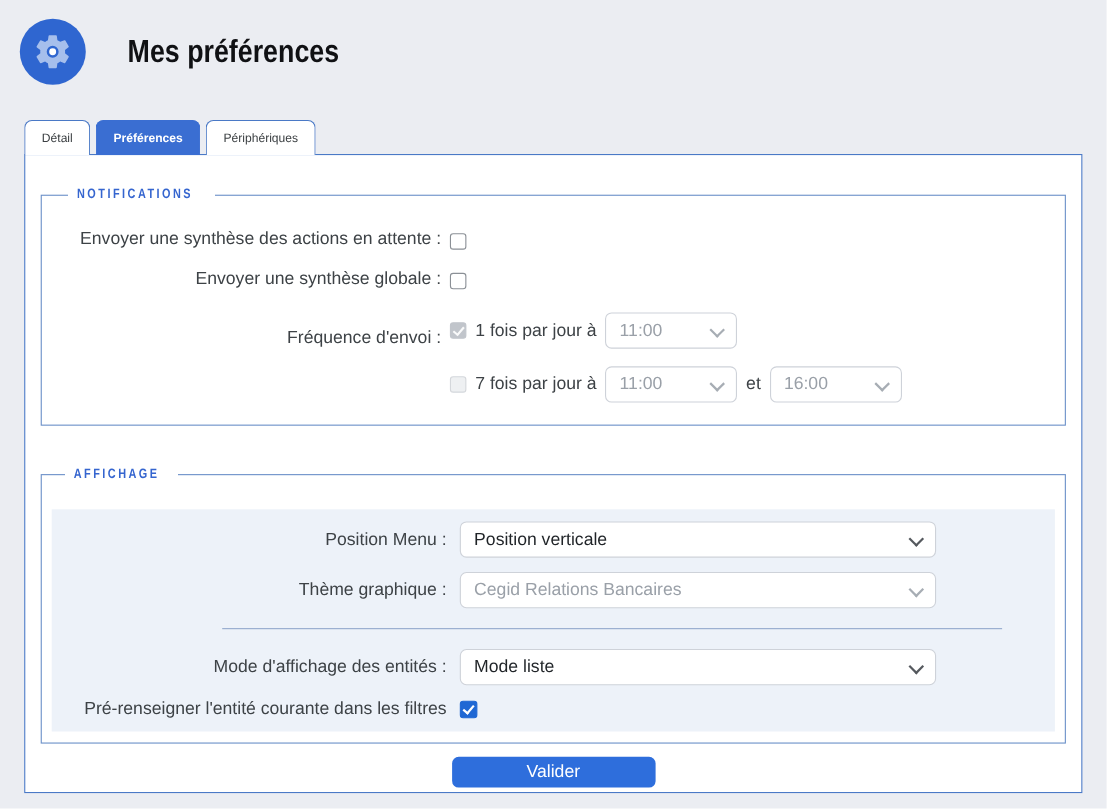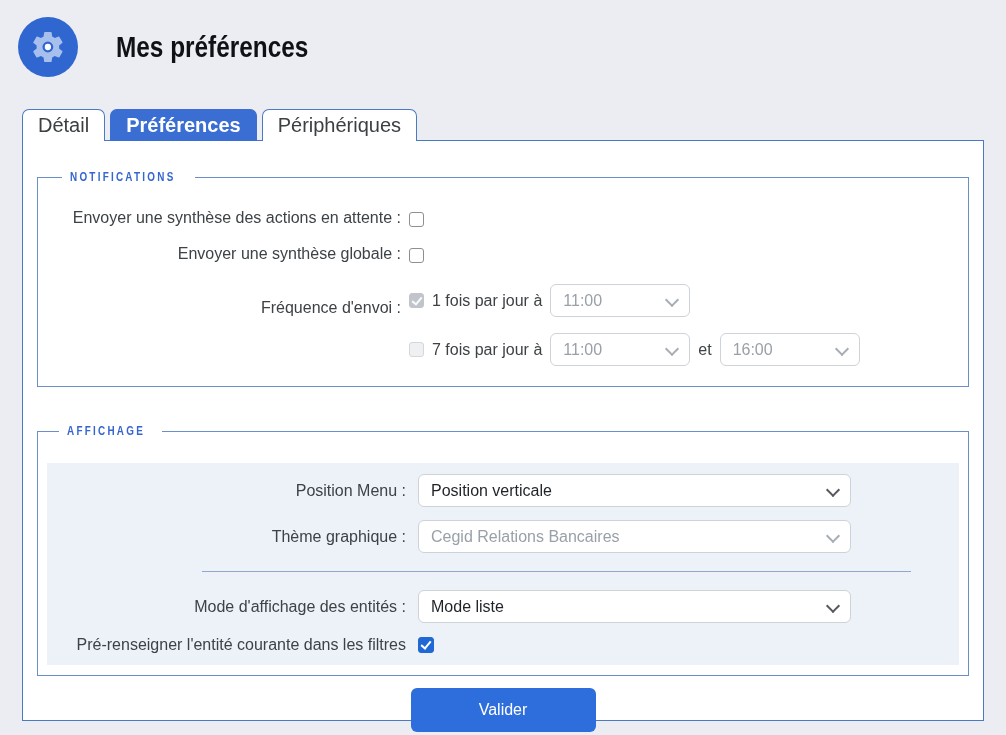--- a/index.html
+++ b/index.html
@@ -25,21 +25,21 @@
   
   .header{display:flex;align-items:center;padding:11px 0 0 18px;height:83px;}
   .gear-circle{width:60px;height:60px;border-radius:50%;background:#2f66d0;
     display:flex;align-items:center;justify-content:center;flex-shrink:0;}
   .page-title{margin-left:38px;font-size:29px;font-weight:bold;color:#101114;
     letter-spacing:0;transform:scaleX(.84);transform-origin:left center;white-space:nowrap;}
   
   .tabs{display:flex;gap:5px;margin:26px 0 0 22px;position:relative;z-index:2;}
   .tab{height:32px;padding:0 15px;display:flex;align-items:center;
     border:1px solid var(--panel-border);border-bottom:none;
-    border-radius:7px 7px 0 0;background:#fff;color:#3c4043;font-size:20px;cursor:pointer;}
+    border-radius:7px 7px 0 0;background:#fff;color:#3c4043;font-size:11px;cursor:pointer;}
   .tab.active{background:var(--accent);border-color:var(--accent);color:#fff;font-weight:600;}
   
   .panel{margin:0 22px;background:#fff;border:1px solid var(--panel-border);
     height:581px;position:relative;z-index:1;margin-top:-1px;}
   fieldset{border:1px solid #6a8fc8;margin:0 14px;padding:26px 12px 20px;}
   fieldset.fs-notifications{margin-top:30px;}
   fieldset.fs-affichage{margin-top:38px;padding:0 9px 10px;}
   legend{color:var(--legend);font-weight:bold;font-size:11px;letter-spacing:2.5px;
     padding:0 8px;margin-left:12px;}
   legend>span{display:inline-block;transform:scale(.9,1.12);transform-origin:left center;white-space:nowrap;}
@@ -62,32 +62,32 @@
   input.cb-big{width:16px;height:16px;}
   
   .sel-wrap{position:relative;display:inline-block;}
   .sel-wrap::after{content:"";position:absolute;right:13px;top:11px;width:8px;height:8px;
     border-right:2px solid #55595e;border-bottom:2px solid #55595e;transform:rotate(45deg);pointer-events:none;}
   .sel-wrap.disabled::after{border-color:#a7adb4;}
   select{appearance:none;-webkit-appearance:none;width:100%;height:33px;
     border:1px solid var(--select-border);border-radius:6px;background:#fff;
     padding:0 32px 0 12px;font-size:16px;color:#1f2327;font-family:inherit;cursor:pointer;}
   select:disabled{color:var(--disabled-text);opacity:1;background:#fff;cursor:default;}
-  .sel-time{width:140px;}
+  .sel-time{width:120px;}
   
   .panel-light{background:var(--inner-panel);margin-top:26px;padding:11px 0 5px;}
   .arow{display:flex;align-items:center;margin-bottom:13px;}
   .arow .alabel{width:359px;text-align:right;font-size:16px;color:var(--label);flex-shrink:0;}
   .arow .sel-wrap{margin-left:12px;width:433px;}
   .arow .ctrl{margin-left:12px;display:flex;align-items:center;}
   .arow:last-child{margin-bottom:0;padding-bottom:6px;}
   .divider{border:none;border-top:1px solid var(--divider);margin:18px 48px 18px 155px;}
   
   .footer{display:flex;justify-content:center;margin-top:12px;}
-  .btn-primary{width:185px;height:44px;background:var(--button);color:#fff;border:none;
+  .btn-primary{width:185px;height:28px;background:var(--button);color:#fff;border:none;
     border-radius:6px;font-size:16px;font-family:inherit;cursor:pointer;}
 </style>
 </head>
 <body>
 
 <div class="header">
   <div class="gear-circle">
     <span style="display:flex;">
       <svg width="36" height="36" viewBox="0 0 24 24">
         <path fill="#a6bfec" d="M19.4 13c.04-.33.06-.66.06-1s-.02-.67-.06-1l2.1-1.65a.5.5 0 0 0 .12-.64l-2-3.46a.5.5 0 0 0-.6-.22l-2.49 1a7.3 7.3 0 0 0-1.73-1l-.38-2.65A.5.5 0 0 0 13.92 2h-4a.5.5 0 0 0-.5.42l-.37 2.65c-.63.26-1.2.6-1.73 1l-2.49-1a.5.5 0 0 0-.6.22l-2 3.46a.5.5 0 0 0 .12.64L4.45 11c-.04.33-.06.66-.06 1s.02.67.06 1l-2.1 1.65a.5.5 0 0 0-.12.64l2 3.46c.13.22.39.3.6.22l2.49-1c.53.4 1.1.74 1.73 1l.37 2.65c.04.24.25.42.5.42h4c.25 0 .46-.18.5-.42l.37-2.65c.63-.26 1.2-.6 1.73-1l2.49 1c.22.08.48 0 .6-.22l2-3.46a.5.5 0 0 0-.12-.64L19.4 13zM11.92 15.6a3.6 3.6 0 1 1 0-7.2 3.6 3.6 0 0 1 0 7.2z"></path>

